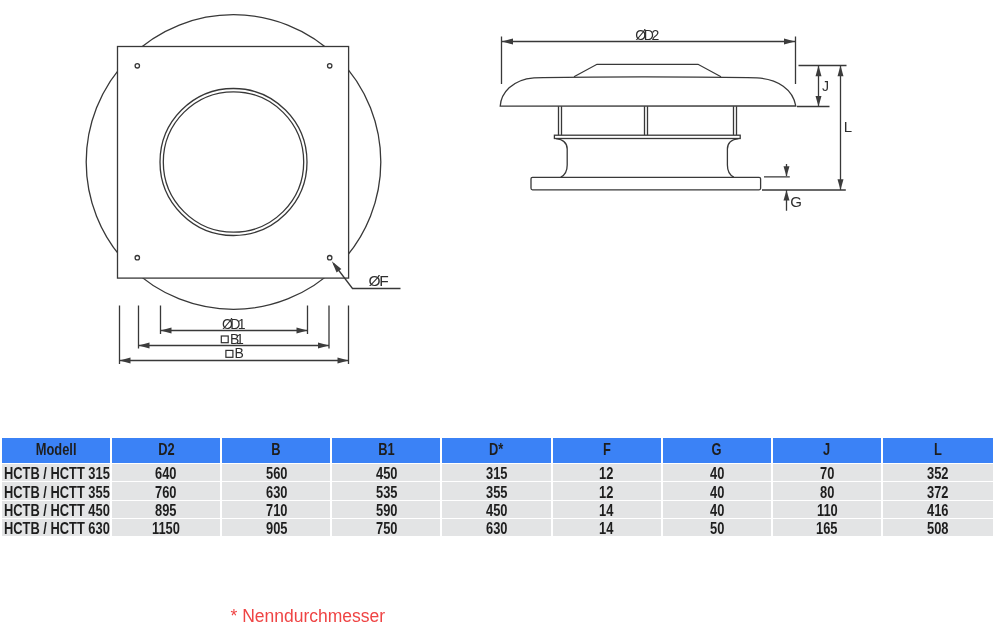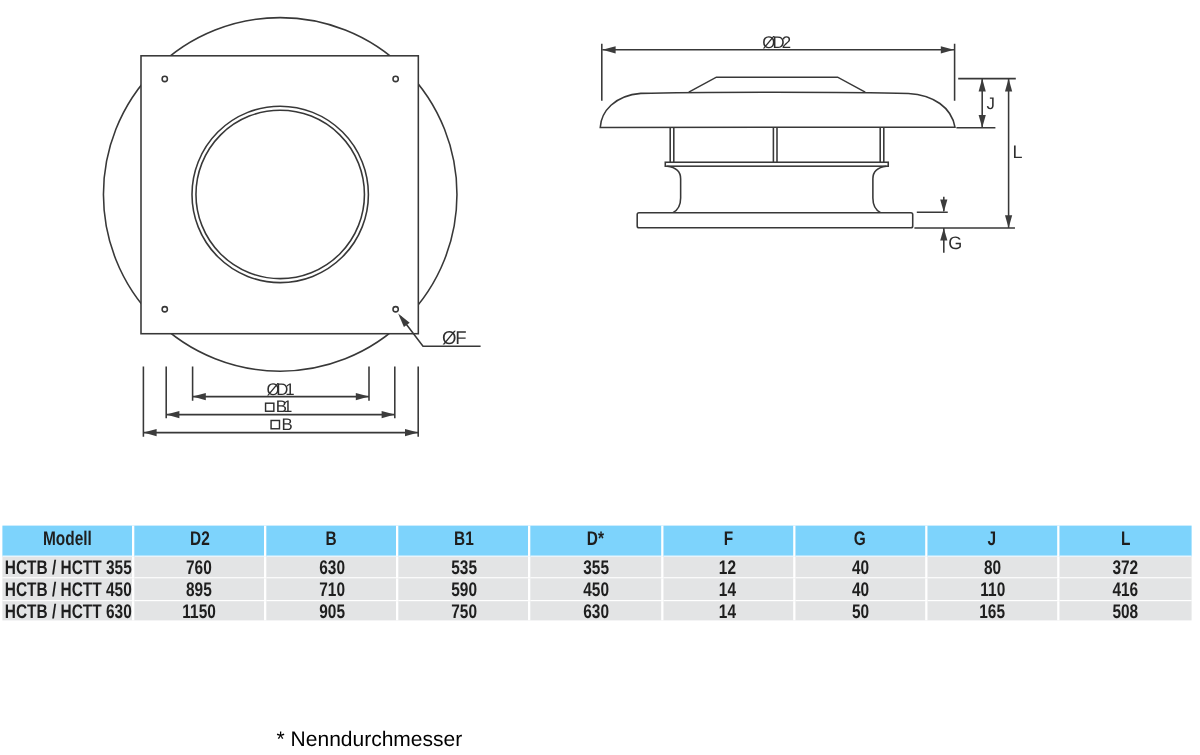--- a/index.html
+++ b/index.html
@@ -4,28 +4,28 @@
 <style>
 html,body{margin:0;padding:0;background:#fff;}
 #page{position:relative;width:1000px;height:629px;background:#fff;overflow:hidden;
   font-family:"Liberation Sans",sans-serif;}
 #draw{position:absolute;left:0;top:0;}
 #tbl{position:absolute;left:2px;top:437.9px;width:991px;border-collapse:separate;border-spacing:0;
   table-layout:fixed;font-family:"Liberation Sans",sans-serif;}
 #tbl td,#tbl th{margin:0;box-sizing:border-box;line-height:14px;font-size:16.5px;font-weight:bold;color:#1e1e1e;
   padding:0;text-align:center;vertical-align:middle;white-space:nowrap;
   overflow:hidden;border-bottom:1.6px solid #fff;border-right:2.8px solid #fff;}
-#tbl th{background:#7dd3fc;height:26px;padding-bottom:2.6px;}
+#tbl th{background:#3b82f6;height:26px;padding-bottom:2.6px;}
 #tbl td{background:#e3e4e5;height:18.4px;padding-top:1.7px;}
 #tbl tr:last-child td{border-bottom:none;height:16.8px;margin-left:44px;}
 #tbl td:last-child,#tbl th:last-child{border-right:none;}
 #tbl td.m{text-align:left;padding-left:2px;}
 #tbl i{display:inline-block;font-style:normal;transform:scaleX(0.78);transform-origin:center center;}
 #tbl td.m i{transform-origin:left center;}
-#note{position:absolute;left:230.5px;top:606.3px;font-size:17.5px;line-height:20px;color:#000000;}
+#note{position:absolute;left:230.5px;top:606.3px;font-size:17.5px;line-height:20px;color:#ef4444;}
 </style>
 </head>
 <body>
 <div id="page">
 <svg id="draw" width="1000" height="432" viewBox="0 0 1000 432">
 <g fill="none" stroke="#383838" stroke-width="1.3">
 
   <circle cx="233.5" cy="162" r="147.3"></circle>
   <rect x="117.5" y="46.5" width="231.1" height="231.6" fill="#fff"></rect>
   <circle cx="233.5" cy="162" r="73.5"></circle>
@@ -116,20 +116,31 @@
           <th><i>D2</i></th>
           <th><i>B</i></th>
           <th><i>B1</i></th>
           <th><i>D*</i></th>
           <th><i>F</i></th>
           <th><i>G</i></th>
           <th><i>J</i></th>
           <th><i>L</i></th>
         </tr>
 <tr>
+          <td class="m"><i>HCTB / HCTT 315</i></td>
+          <td><i>640</i></td>
+          <td><i>560</i></td>
+          <td><i>450</i></td>
+          <td><i>315</i></td>
+          <td><i>12</i></td>
+          <td><i>40</i></td>
+          <td><i>70</i></td>
+          <td><i>352</i></td>
+        </tr>
+<tr>
           <td class="m"><i>HCTB / HCTT 355</i></td>
           <td><i>760</i></td>
           <td><i>630</i></td>
           <td><i>535</i></td>
           <td><i>355</i></td>
           <td><i>12</i></td>
           <td><i>40</i></td>
           <td><i>80</i></td>
           <td><i>372</i></td>
         </tr>

